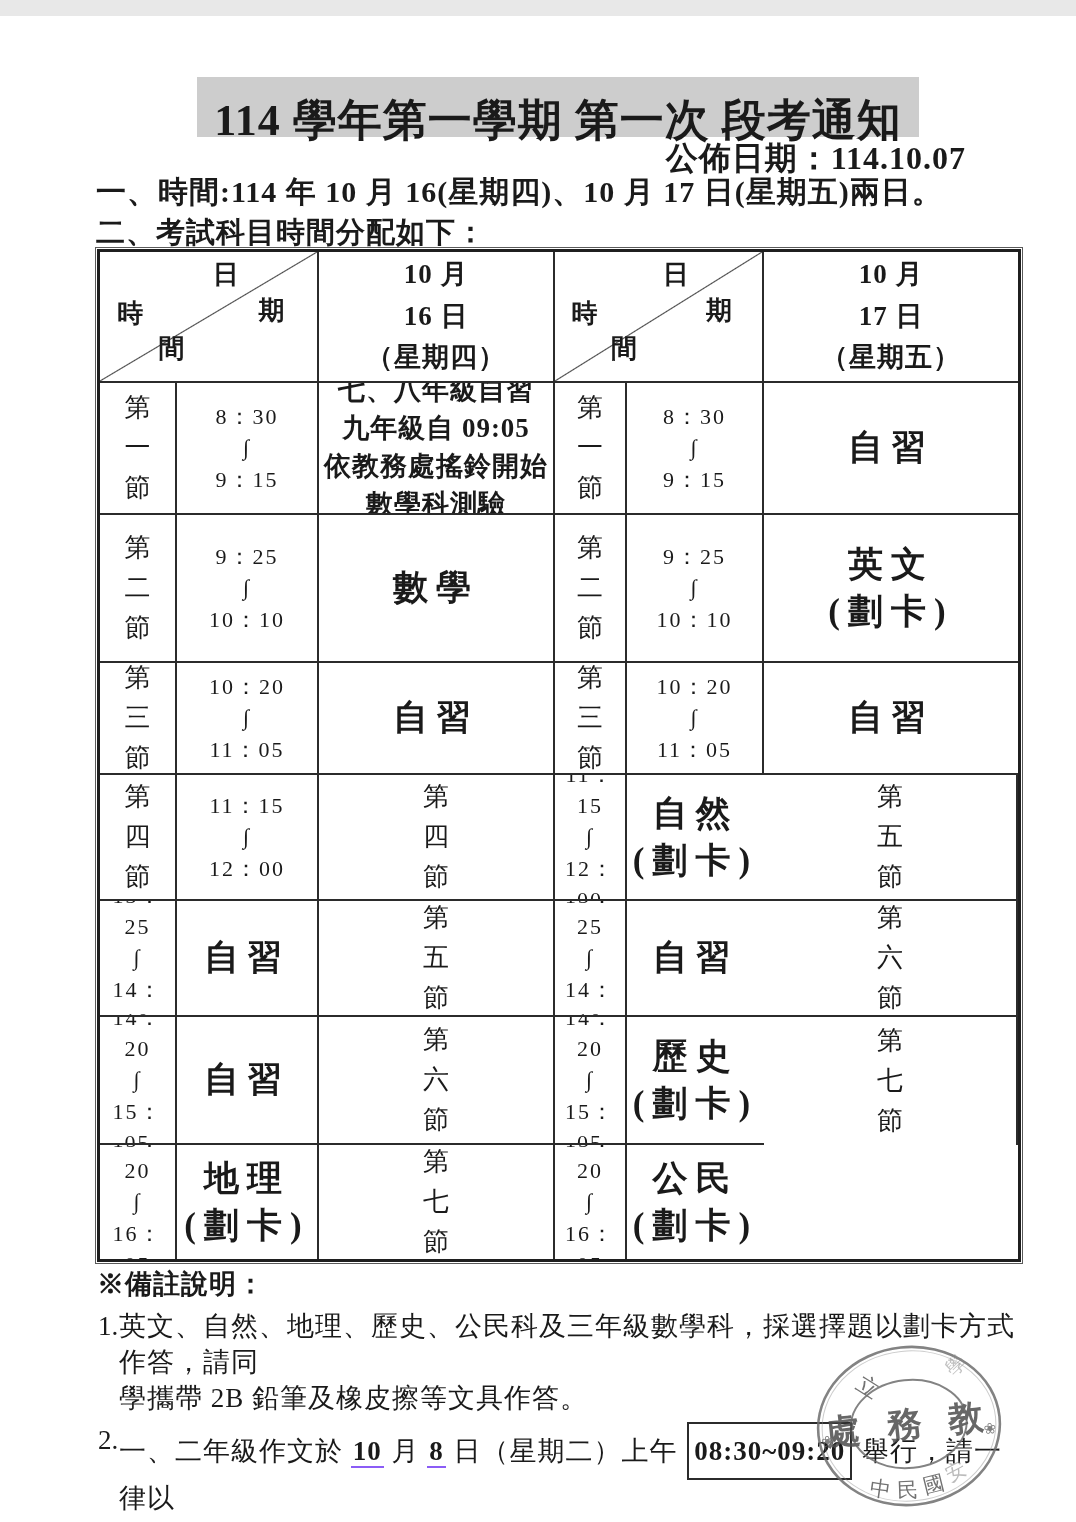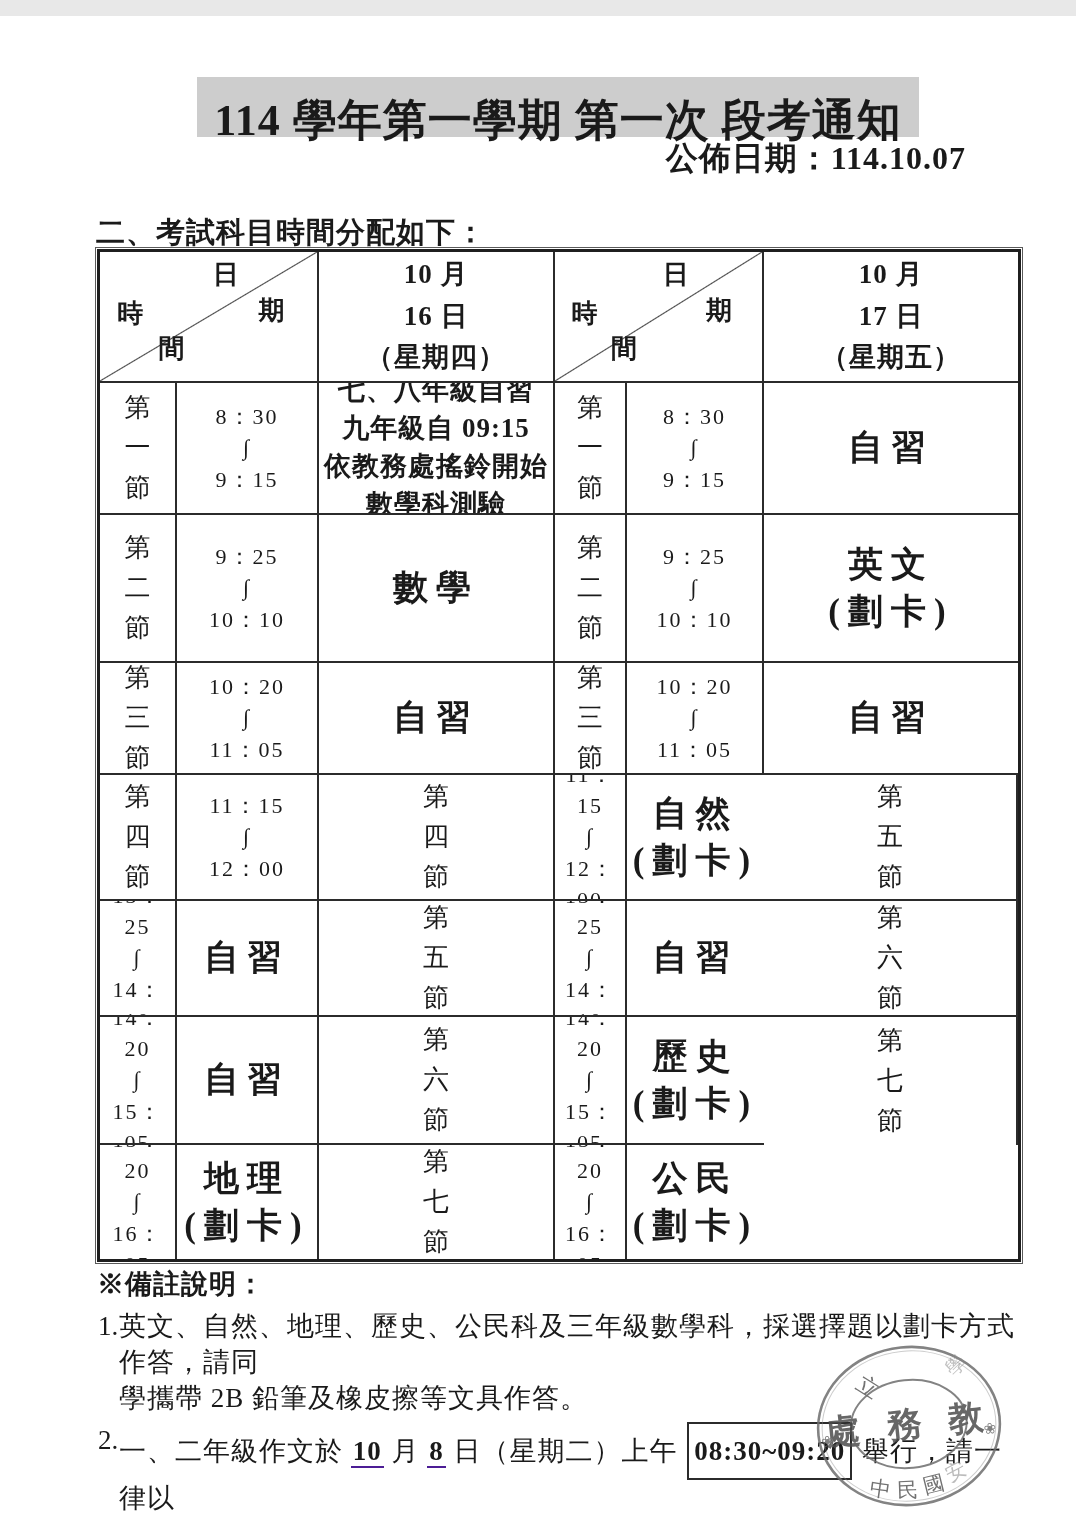--- a/index.html
+++ b/index.html
@@ -81,21 +81,21 @@
   .sub-lines { font-size:27px; font-weight:700; letter-spacing:1px; line-height:1.4; }
 
   
   .notes { position:absolute; left:83px; top:1250px; width:935px; font-size:27px; }
   .notes-heading { font-weight:700; letter-spacing:1px; margin-left:14px; }
   .note { display:flex; margin-top:6px; line-height:36px; }
   .note-num { width:36px; flex:0 0 36px; text-align:left; padding-left:15px; box-sizing:border-box; }
   .note-text { white-space:pre-line; letter-spacing:1px; }
   .bold { font-weight:700; }
   .big  { font-size:29px; letter-spacing:3px; }
-  .underline { border-bottom:2px solid #4c1d95; font-weight:700; padding:0 2px; }
+  .underline { border-bottom:2px solid #8b5cf6; font-weight:700; padding:0 2px; }
   .boxed {
     display:inline-block; border:2px solid #2b2b2b; padding:12px 5px;
     font-weight:700; line-height:30px; margin:0 2px;
   }
 
   
   .stamp {
     position:absolute; left:810px; top:1322px; width:198px; height:176px;
     transform:rotate(-6deg); opacity:.85; pointer-events:none;
   }
@@ -109,20 +109,21 @@
 </head>
 <body>
 
 <div class="page">
 
   <div class="title-band">
     <h1 class="page-title">114 學年第一學期 第一次 段考通知</h1>
   </div>
   <div class="pub-date">公佈日期：114.10.07</div>
 
+  <div class="intro-1">一、時間:114 年 10 月 16(星期四)、10 月 17 日(星期五)兩日。</div>
   <div class="intro-2">二、考試科目時間分配如下：</div>
 
   <div class="exam-table">
 
     <div class="cell corner colspan2">
       <span class="c-date1">日</span>
       <span class="c-date2">期</span>
       <span class="c-time1">時</span>
       <span class="c-time2">間</span>
     </div>
@@ -137,21 +138,21 @@
     </div>
     <div class="cell day-head last">10 月
 17 日
 （星期五）</div>
 
     <div class="cell period"><span>第一節</span></div>
     <div class="cell time">8：30
 ∫
 9：15</div>
     <div class="cell sub-lines">七、八年級自習
-九年級自 09:15
+九年級自 09:05
 依教務處搖鈴開始
 數學科測驗</div>
     <div class="cell period"><span>第一節</span></div>
     <div class="cell time">8：30
 ∫
 9：15</div>
     <div class="cell subject last">自習</div>
 
     <div class="cell period"><span>第二節</span></div>
     <div class="cell time">9：25

